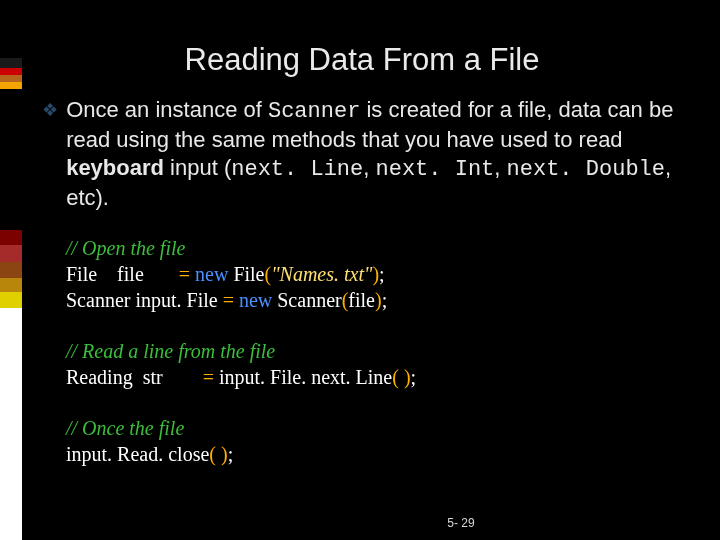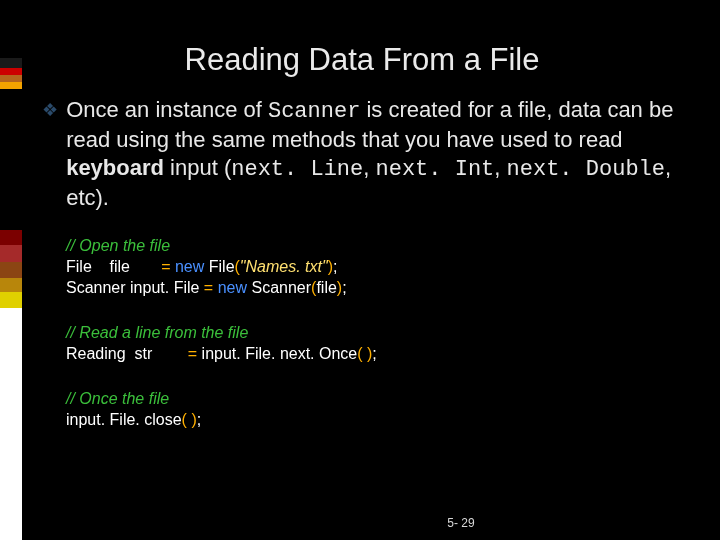--- a/index.html
+++ b/index.html
@@ -63,23 +63,23 @@
   }
   .bullet-text {
     color: #e8e8e8;
     font-size: 22px;
     line-height: 1.28;
   }
   .mono {
     font-family: "Consolas", "Courier New", monospace;
   }
   .code-block {
-    font-family: Liberation Sans, sans-serif;
+    font-family: Liberation Serif, serif;
     color: #fff;
-    font-size: 16px;
+    font-size: 20px;
     line-height: 1.32;
     margin: 0 0 24px 24px;
     white-space: pre;
   }
   .comment { color: #3bbf3b; font-style: italic; }
   .kw { color: #4a90ff; }
   .type { color: #fff; }
   .string { color: #ffe070; font-style: italic; }
   .paren { color: #ffb000; }
   .page-num {
@@ -108,20 +108,20 @@
     <div class="bullet-text">
       <span>Once an instance of </span><span class="mono">Scanner</span><span> is created for a file, data can be read using the same methods that you have used to read </span><b><span>keyboard</span></b><span> input (</span><span class="mono">next. Line</span><span>, </span><span class="mono">next. Int</span><span>, </span><span class="mono">next. Double</span><span>, etc).</span>
     </div>
   </div>
 
   <div class="code-block"><span class="comment">// Open the file</span>
 <span class="type">File    file       </span><span class="paren">=</span><span> </span><span class="kw">new</span><span class="type"> File</span><span class="paren">(</span><span class="string">"Names. txt"</span><span class="paren">)</span><span>;</span>
 <span class="type">Scanner input. File </span><span class="paren">=</span><span> </span><span class="kw">new</span><span class="type"> Scanner</span><span class="paren">(</span><span>file</span><span class="paren">)</span><span>;</span></div>
 
   <div class="code-block"><span class="comment">// Read a line from the file</span>
-<span class="type">Reading  str        </span><span class="paren">=</span><span> input. File. next. Once</span><span class="paren">( )</span><span>;</span></div>
+<span class="type">Reading  str        </span><span class="paren">=</span><span> input. File. next. Line</span><span class="paren">( )</span><span>;</span></div>
 
   <div class="code-block"><span class="comment">// Once the file</span>
-<span>input. File. close</span><span class="paren">( )</span><span>;</span></div>
+<span>input. Read. close</span><span class="paren">( )</span><span>;</span></div>
 
   <div class="page-num">5- 29</div>
 
 </div>
 
 </body></html>

